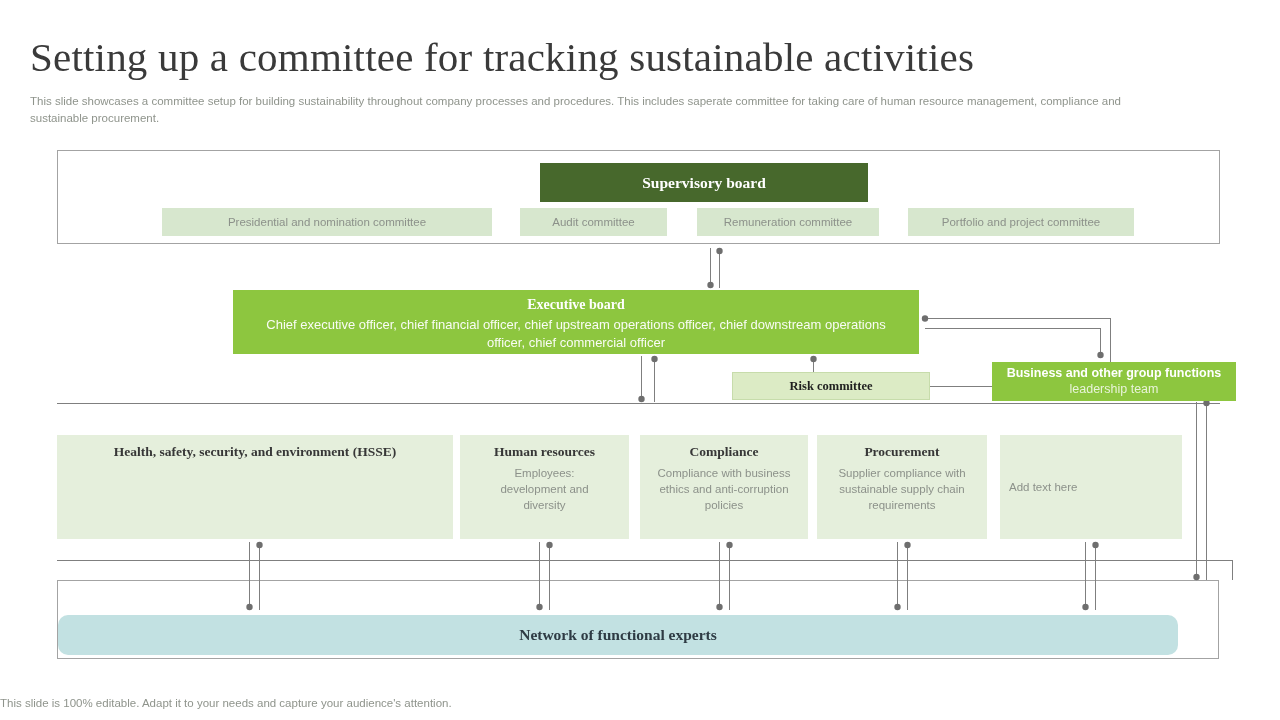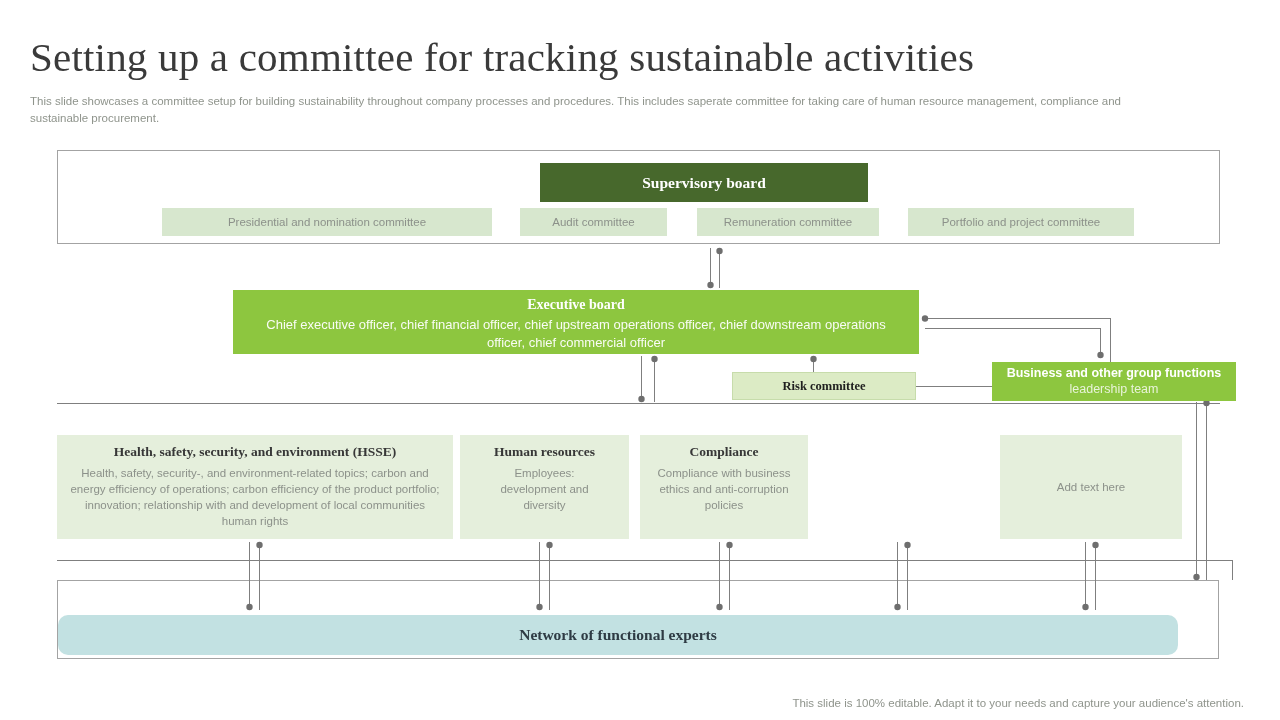--- a/index.html
+++ b/index.html
@@ -13,21 +13,21 @@
   .page-title {
     position:absolute; left:30px; top:33px; width:1200px;
     font-family:"Liberation Serif", serif; font-size:41px; font-weight:400;
     color:var(--text_dark); letter-spacing:0.2px;
   }
   .page-desc {
     position:absolute; left:30px; top:93px; width:1145px;
     font-size:11.5px; line-height:1.5; color:var(--text_gray);
   }
   .footer-note {
-    position:absolute; left:0; top:697px; width:1244px; text-align:right;
+    position:absolute; left:0; top:697px; width:1244px; text-align:left;
     font-size:11.5px; color:var(--text_gray);
   }
 
   .sup-container {
     position:absolute; left:57px; top:150px; width:1163px; height:94px;
     border:1px solid var(--border_gray); background:transparent;
   }
   .bottom-container {
     position:absolute; left:57px; top:580px; width:1162px; height:79px;
     border:1px solid var(--border_gray); background:transparent;
@@ -58,21 +58,21 @@
   .exec-title {
     font-family:"Liberation Serif", serif; font-weight:bold; font-size:14px;
     margin-top:7px; margin-bottom:3px;
   }
   .exec-members {
     font-size:13px; line-height:1.35; width:632px; margin:0 auto;
     color:rgba(255,255,255,0.95);
   }
 
   .risk-box {
-    position:absolute; left:732px; top:372px; width:184px; height:28px;
+    position:absolute; left:732px; top:372px; width:198px; height:28px;
     background:var(--risk_green); border:1px solid var(--risk_border);
     display:flex; align-items:center; justify-content:center;
     font-family:"Liberation Serif", serif; font-weight:bold; font-size:12.5px;
     color:#1f1f1f;
   }
 
   .biz-box {
     position:absolute; left:992px; top:362px; width:244px; height:39px;
     background:var(--bright_green); color:#ffffff; text-align:center;
     font-size:12.5px; line-height:1.3; padding-top:3px;
@@ -81,21 +81,21 @@
   .biz-reg  { font-weight:normal; color:rgba(255,255,255,0.8); }
 
   .dept {
     position:absolute; top:435px; height:104px; background:var(--pale_green);
     text-align:center; padding:9px 9px;
   }
   .d1 { left:57px;   width:396px; }
   .d2 { left:460px;  width:169px; }
   .d3 { left:640px;  width:168px; }
   .d4 { left:817px;  width:170px; }
-  .d5 { left:1000px; width:182px; display:flex; align-items:center; justify-content:center; }
+  .d5 { left:1000px; width:182px; display:flex; align-items:center; justify-content:flex-start; }
   .dept-title {
     font-family:"Liberation Serif", serif; font-weight:bold; font-size:13.5px;
     color:#373737; margin-bottom:5px; line-height:1.2;
   }
   .dept-body { font-size:11.5px; color:var(--text_gray2); line-height:1.4; }
   .d2 .dept-body { width:100px; margin:0 auto; }
 
   .network-bar {
     position:absolute; left:58px; top:615px; width:1120px; height:40px;
     background:var(--blue_bar);
@@ -182,30 +182,33 @@
 
   <div class="risk-box">Risk committee</div>
 
   <div class="biz-box">
     <span class="biz-bold">Business and other group functions</span>
     <span class="biz-reg">leadership team</span>
   </div>
 
   <div class="dept d1">
     <div class="dept-title">Health, safety, security, and environment (HSSE)</div>
-    <div class="dept-body">Health, safety, security-, and environment-related topics; carbon and energy efficiency of operations; carbon efficiency of the product portfolio; innovation; relationship with and development of local communities human rights</div>
   </div>
   <div class="dept d3">
     <div class="dept-title">Compliance</div>
     <div class="dept-body">Compliance with business ethics and anti-corruption policies</div>
   </div>
   <div class="dept d2">
     <div class="dept-title">Human resources</div>
     <div class="dept-body">Employees: development and diversity</div>
   </div>
+  <div class="dept d4">
+    <div class="dept-title">Procurement</div>
+    <div class="dept-body">Supplier compliance with sustainable supply chain requirements</div>
+  </div>
   <div class="dept d5">
     <div class="dept-body">Add text here</div>
   </div>
 
   <div class="network-bar">Network of functional experts</div>
 
   <div class="footer-note">This slide is 100% editable. Adapt it to your needs and capture your audience's attention.</div>
 
 </div>
 

